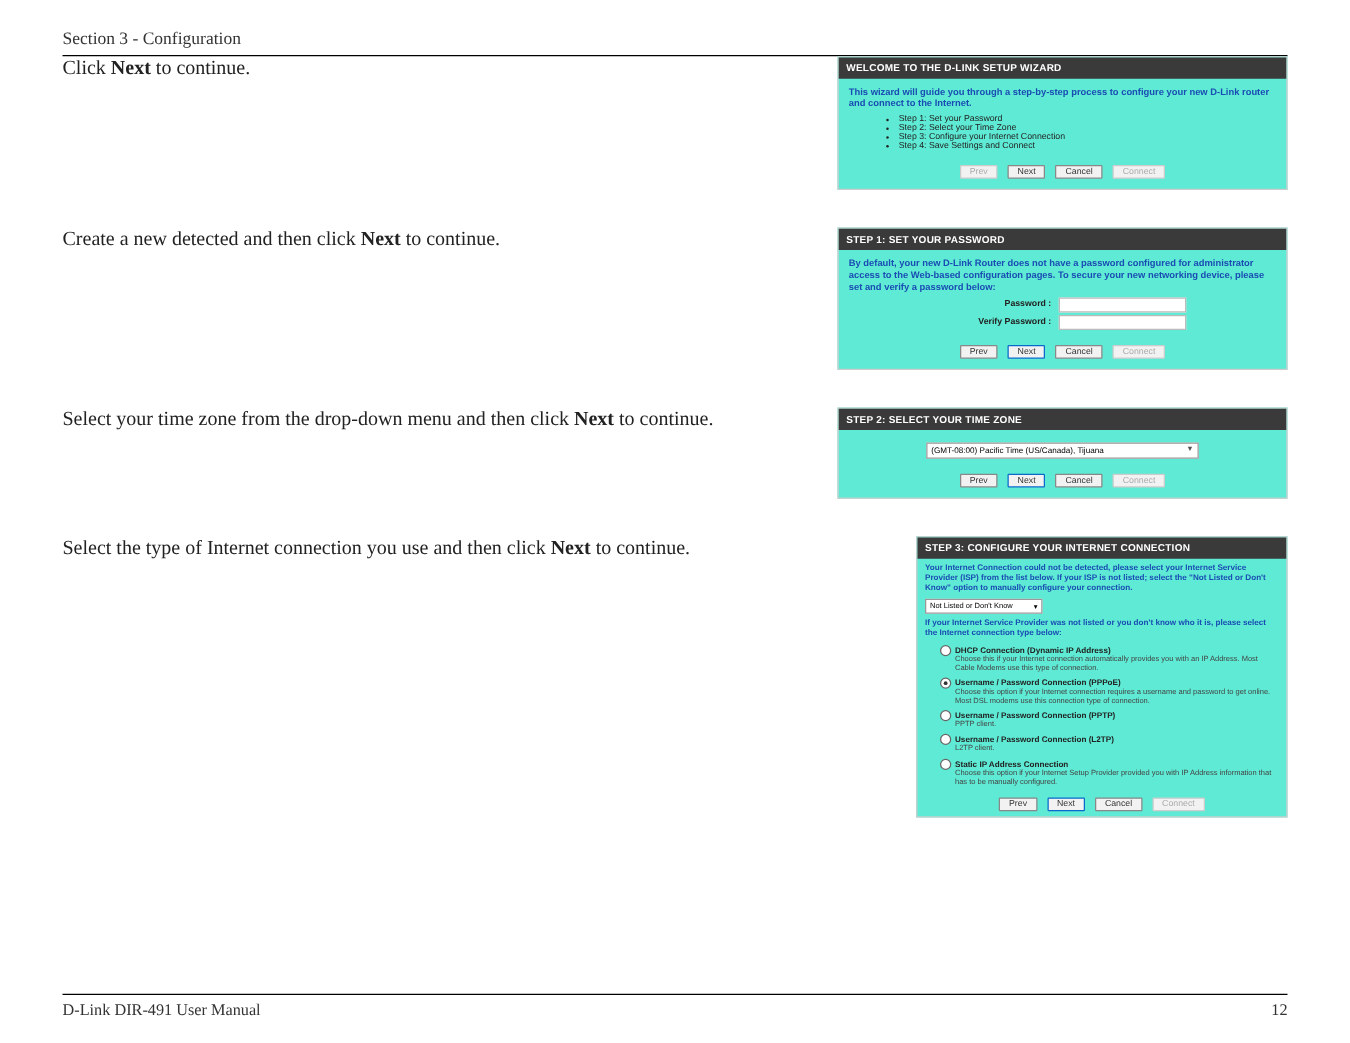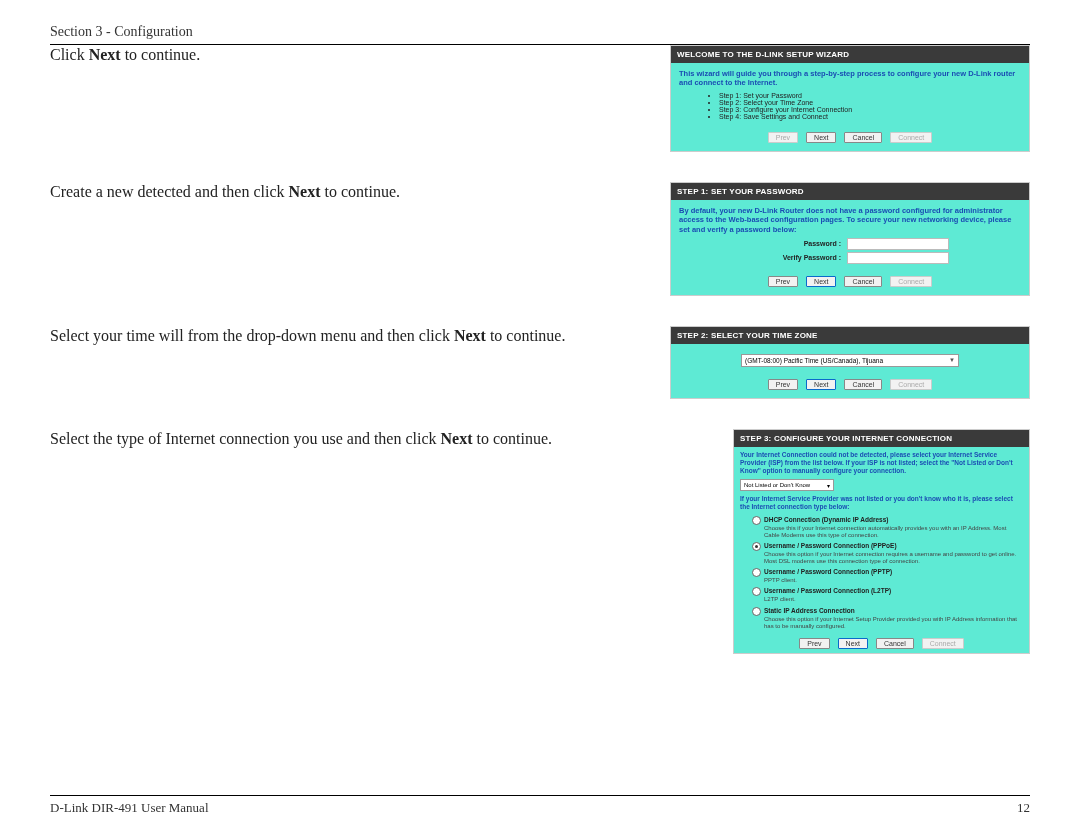--- a/index.html
+++ b/index.html
@@ -231,21 +231,21 @@
             <span class="btn highlight">Next</span>
             <span class="btn">Cancel</span>
             <span class="btn disabled">Connect</span>
           </div>
         </div>
       </div>
     </div>
 
     <div class="row">
       <div class="left-text">
-        <span>Select your time will from the drop-down menu and then click </span><b>Next</b><span> to continue.</span>
+        <span>Select your time zone from the drop-down menu and then click </span><b>Next</b><span> to continue.</span>
       </div>
       <div class="panel">
         <div class="panel-header">STEP 2: SELECT YOUR TIME ZONE</div>
         <div class="panel-body">
           <div class="tz-select">
             <span>(GMT-08:00) Pacific Time (US/Canada), Tijuana</span>
             <span class="arrow">▼</span>
           </div>
           <div class="btn-row">
             <span class="btn">Prev</span>

